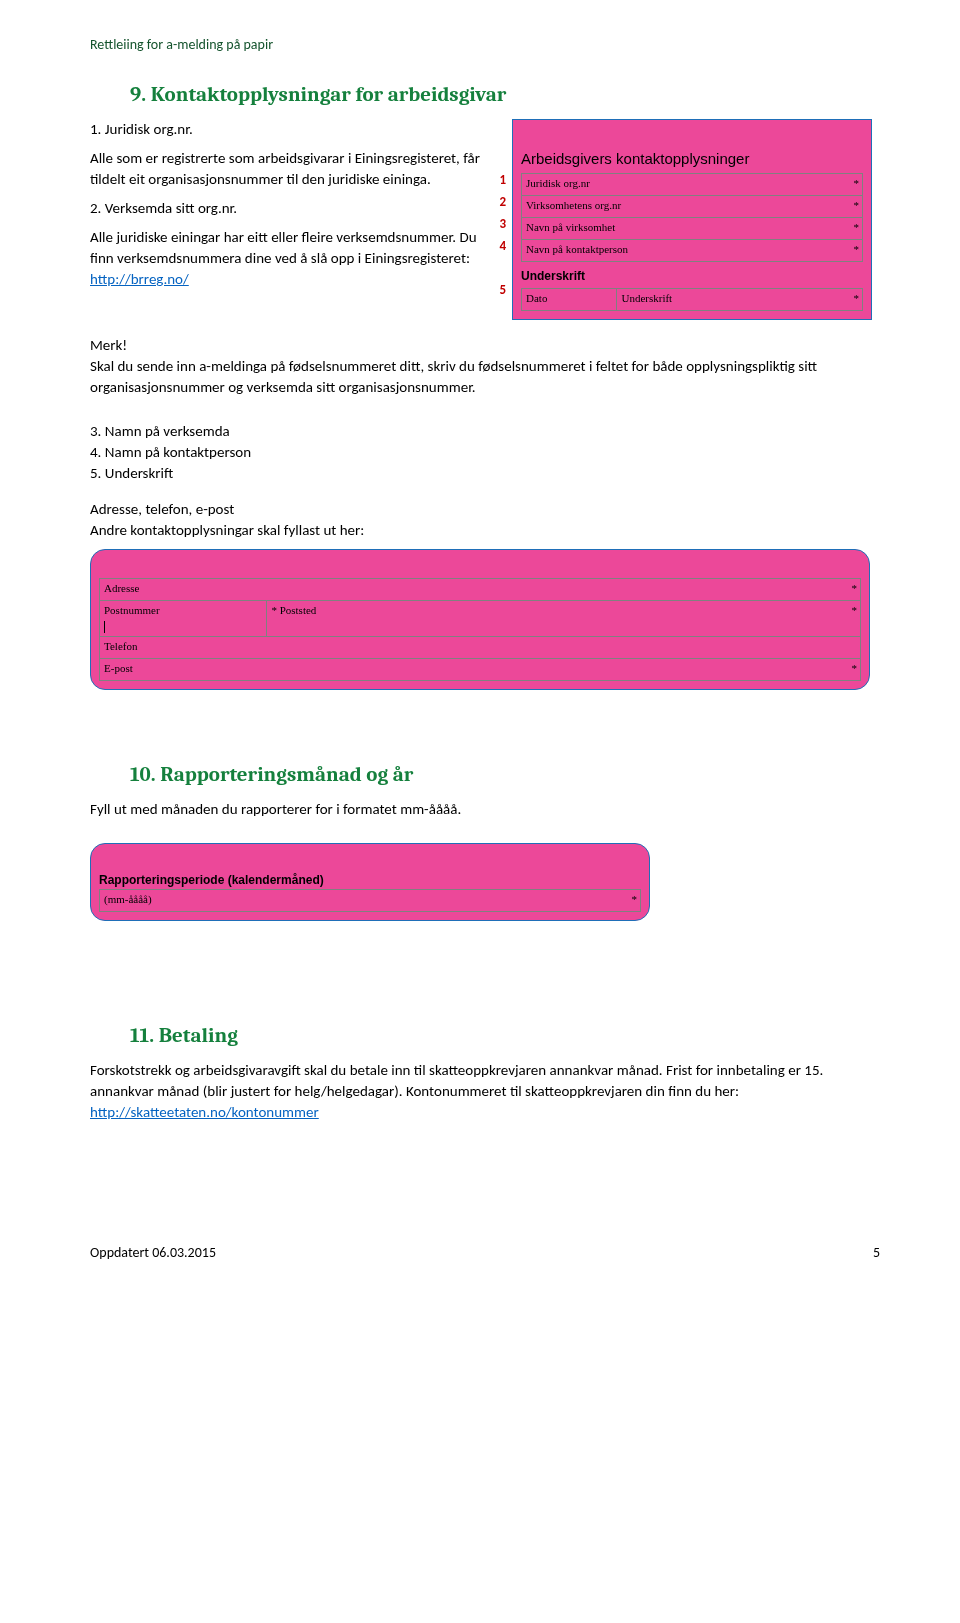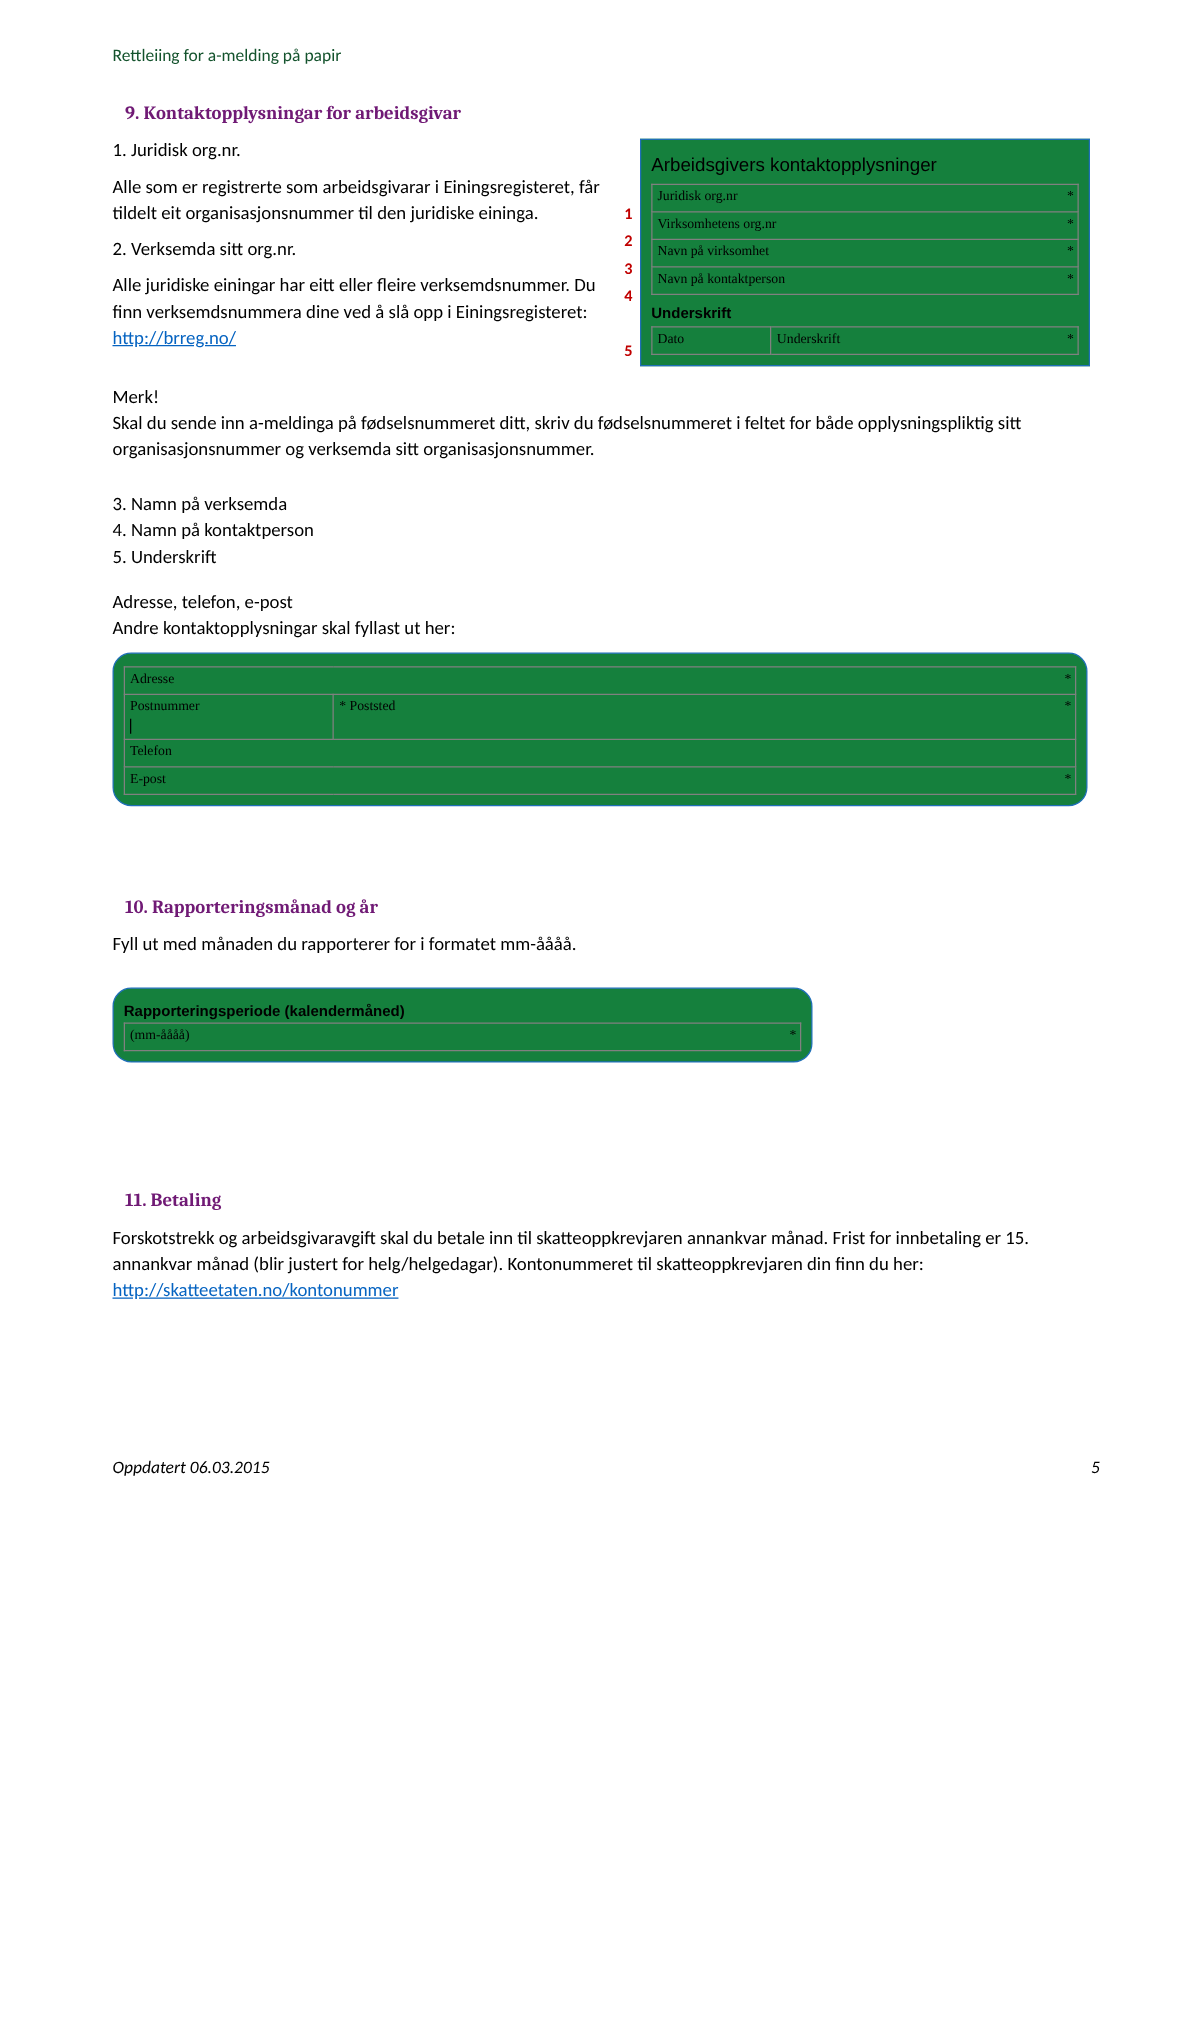--- a/index.html
+++ b/index.html
@@ -12,24 +12,24 @@
     font-size: 15px;
     line-height: 1.4;
   }
   .doc-header {
     font-size: 14px;
     color: #14532d;
     margin-bottom: 25px;
   }
   h2 {
     font-family: Cambria, Georgia, serif;
-    color: #701a75;
-    font-size: 15px;
+    color: #15803d;
+    font-size: 21px;
     font-weight: bold;
-    margin-left: 10px;
+    margin-left: 40px;
     margin-bottom: 10px;
   }
   h2.mt { margin-top: 45px; }
   .two-col {
     display: flex;
     gap: 10px;
   }
   .left-col { flex: 0 0 390px; }
   .right-col-wrap { display:flex; }
   .nums {
@@ -43,23 +43,23 @@
     font-weight: bold;
     font-size: 13px;
     height: 22px;
     line-height: 22px;
   }
   .para { margin-bottom: 8px; }
   .bold { font-weight: normal; }
   a.link { color: #0563c1; text-decoration: underline; text-align: right; }
   .form-box {
     border: 1px solid #1f6fb8;
-    background: #15803d;
+    background: #ec4899;
     width: 360px;
-    padding: 10px 8px 8px;
+    padding: 28px 8px 8px;
   }
   .form-box.wide { width: 780px; border-radius: 15px; }
   .form-title {
     font-family: Arial, sans-serif;
     font-size: 15px;
     color: #000;
     margin-bottom: 4px;
   }
   table.ftable { border-collapse: collapse; width: 100%; }
   table.ftable td {
@@ -85,21 +85,20 @@
     font-size: 12px;
     font-family: Arial, sans-serif;
     margin: 6px 0 3px;
   }
   .spacer { height: 15px; }
   .footer {
     margin-top: 120px;
     display: flex;
     justify-content: space-between;
     font-size: 14px;
-    font-style: italic;
   }
   .pnum { font-size: 14px; }
   .cursor { display:inline-block; width:1px; height:12px; background:#000; vertical-align:middle; margin-right:2px;}
 </style>
 </head>
 <body>
 
 <div class="doc-header">Rettleiing for a-melding på papir</div>
 
 <h2>9. Kontaktopplysningar for arbeidsgivar</h2>

